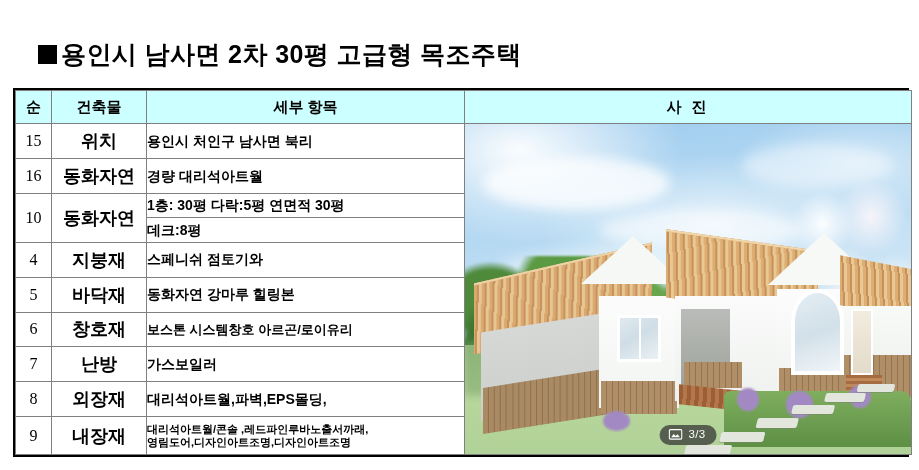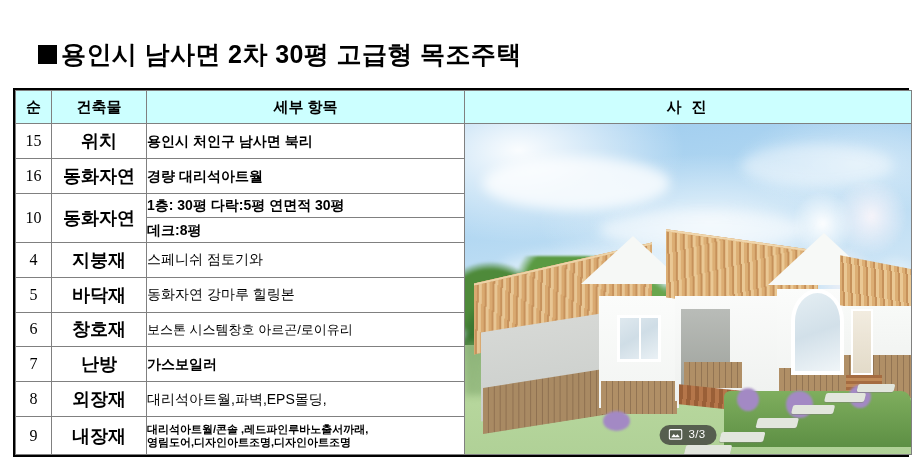--- a/index.html
+++ b/index.html
@@ -100,21 +100,21 @@
     color: #000000;
   }
   td.det-cell {
     text-align: left;
     padding-left: 7px;
     font-size: 14px;
     font-weight: bold;
     color: #000000;
     line-height: 1.18;
   }
-  td.det-cell.regular { font-weight: normal; }
+  td.det-cell.regular { font-weight: bold; }
   td.det-cell.small   { font-size: 13px; }
   td.det-cell.tiny    { font-size: 11px; }
   .det-line { display: block; white-space: nowrap; }
 
   
   td.photo-cell {
     padding: 0;
     vertical-align: top;
     overflow: hidden;
     position: relative;

